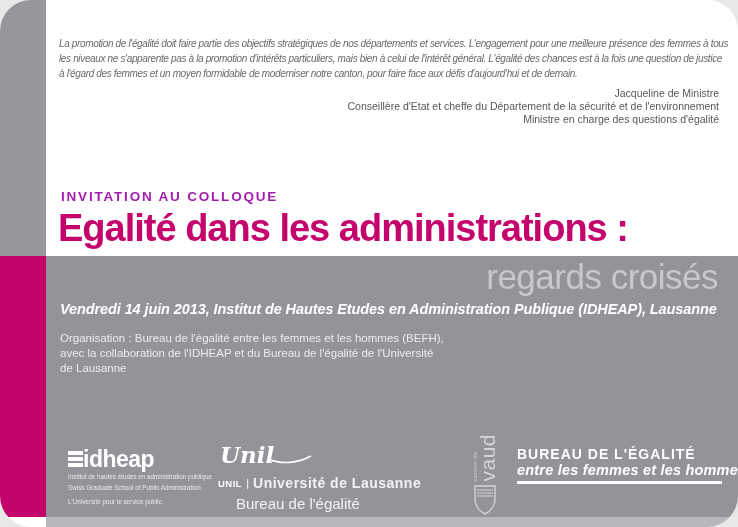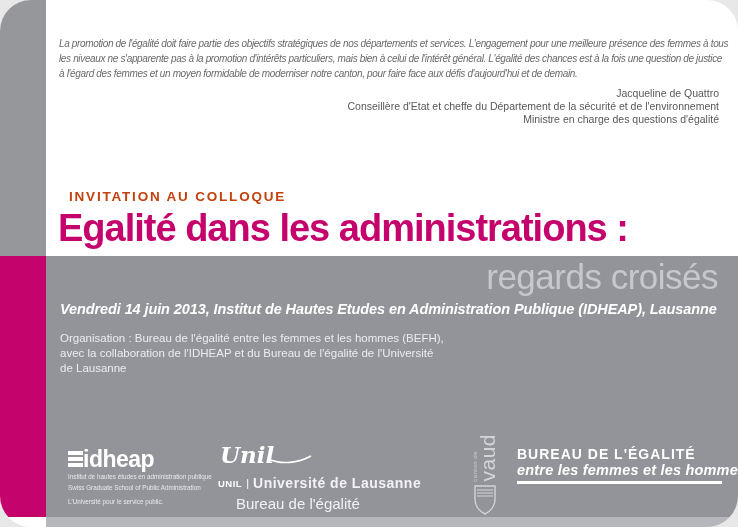--- a/index.html
+++ b/index.html
@@ -12,22 +12,22 @@
   .strip-bottom{position:absolute;left:0;top:256px;width:46px;height:261px;background:#c5036c;}
 
   
   .quote{position:absolute;left:59px;top:36px;width:660px;}
   .quote-line{font-style:italic;font-size:10px;letter-spacing:-0.35px;line-height:15px;
     color:#6a6a6d;white-space:nowrap;}
   .attribution{margin-top:6px;text-align:right;}
   .attr-line{font-size:10.5px;line-height:13px;color:#58585b;white-space:nowrap;}
 
   
-  .kicker{position:absolute;left:69px;top:189px;font-size:13.5px;font-weight:700;
-    letter-spacing:1.8px;color:#c2410c;white-space:nowrap;}
+  .kicker{position:absolute;left:61px;top:189px;font-size:13.5px;font-weight:700;
+    letter-spacing:1.8px;color:#a21caf;white-space:nowrap;}
   .title{position:absolute;left:58px;top:207px;font-size:38px;font-weight:700;
     letter-spacing:-1px;color:#c5036c;white-space:nowrap;}
 
   
   .band{position:absolute;left:46px;top:256px;width:692px;height:261px;background:#939499;}
   .regards{position:absolute;top:1px;right:20px;font-size:35px;font-weight:400;
     letter-spacing:-0.5px;color:#c7c8cb;white-space:nowrap;text-align:right;}
   .date-line{position:absolute;left:14px;top:45px;font-size:14.5px;font-weight:700;
     color:#ffffff;white-space:nowrap;letter-spacing:-0.1px;font-style:italic;}
   .org{position:absolute;left:14px;top:75px;}
@@ -74,21 +74,21 @@
 <div class="poster">
 
   <div class="strip-top"></div>
   <div class="strip-bottom"></div>
 
   <div class="quote">
     <div class="quote-line">La promotion de l'égalité doit faire partie des objectifs stratégiques de nos départements et services. L'engagement pour une meilleure présence des femmes à tous</div>
     <div class="quote-line">les niveaux ne s'apparente pas à la promotion d'intérêts particuliers, mais bien à celui de l'intérêt général. L'égalité des chances est à la fois une question de justice</div>
     <div class="quote-line">à l'égard des femmes et un moyen formidable de moderniser notre canton, pour faire face aux défis d'aujourd'hui et de demain.</div>
     <div class="attribution">
-      <div class="attr-line">Jacqueline de Quattro</div>
+      <div class="attr-line">Jacqueline de Ministre</div>
       <div class="attr-line">Conseillère d'Etat et cheffe du Département de la sécurité et de l'environnement</div>
       <div class="attr-line">Ministre en charge des questions d'égalité</div>
     </div>
   </div>
 
   <div class="kicker">INVITATION AU COLLOQUE</div>
   <div class="title">Egalité dans les administrations :</div>
 
   <div class="band">
     <div class="regards">regards croisés</div>

